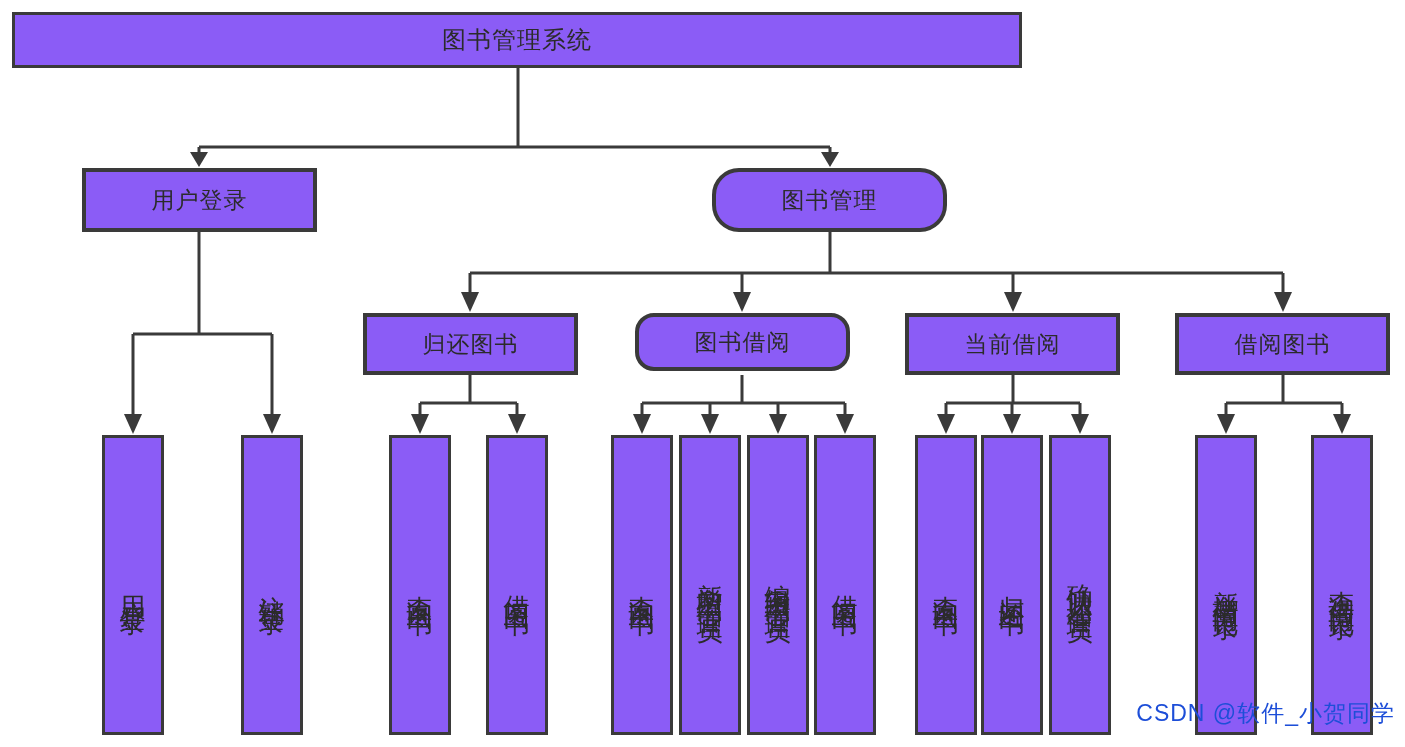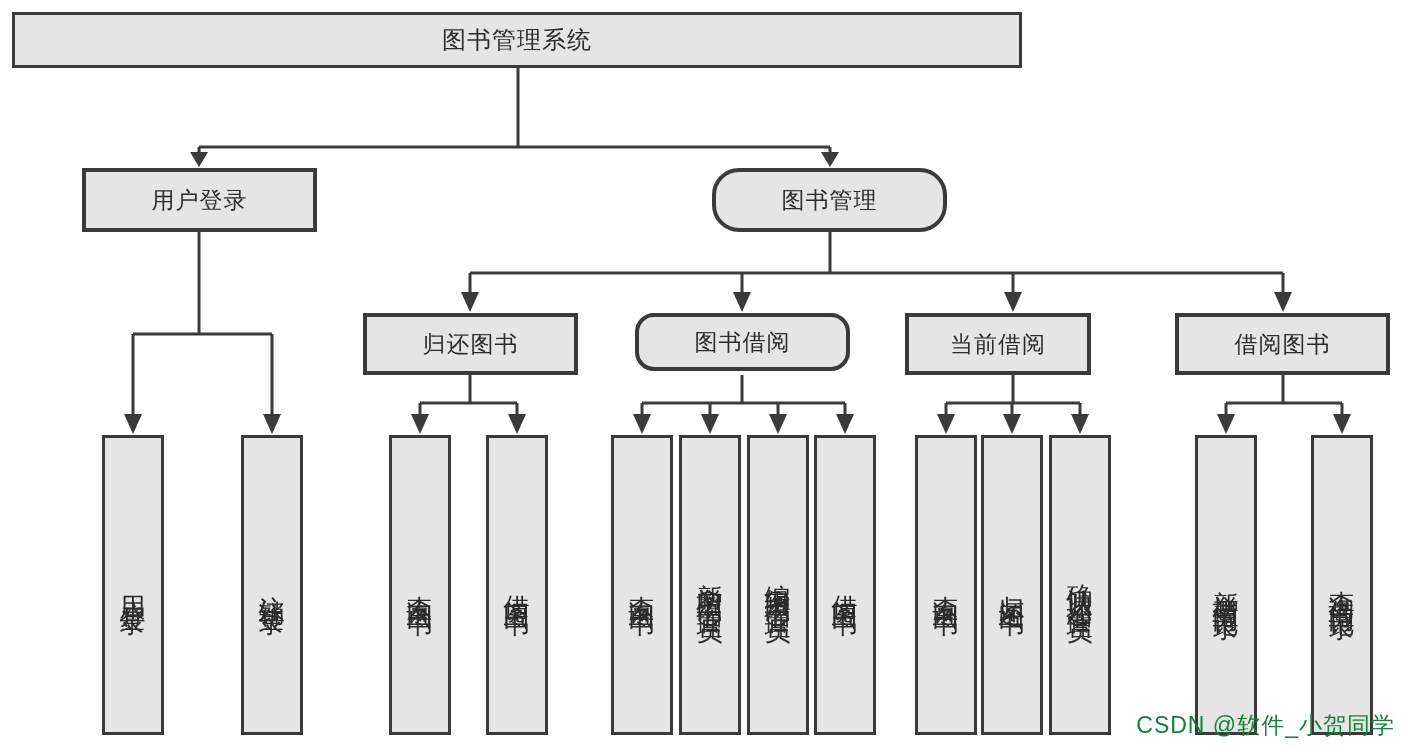--- a/index.html
+++ b/index.html
@@ -12,43 +12,43 @@
     color: #2b2b2b;
   }
   .connectors {
     position: absolute; left: 0; top: 0;
   }
   .connectors path { stroke: #3a3a3a; stroke-width: 3; fill: none; }
   .connectors polygon { fill: #3a3a3a; stroke: none; }
   .node {
     position: absolute;
     box-sizing: border-box;
-    background: #e5e5e5;
+    background: #8b5cf6;
     border: 3px solid #3a3a3a;
     display: flex;
     align-items: center;
     justify-content: center;
     text-align: left;
   }
   .root-box { font-size: 24px; letter-spacing: 1px; }
   .hbox { border-width: 4px; font-size: 23px; letter-spacing: 1px; }
   .vbox { border-width: 3px; font-size: 26px; }
   .vbox .vtext {
     writing-mode: vertical-rl;
     text-orientation: mixed;
     letter-spacing: 5px;
     line-height: 1;
     white-space: nowrap;
   }
   .watermark {
     position: absolute;
     right: 10px;
-    bottom: 6px;
+    bottom: 18px;
     font-size: 23px;
-    color: #15803d;
+    color: #1d4ed8;
     letter-spacing: 1px;
     pointer-events: none;
   }
 </style>
 </head>
 <body>
 
 <svg class="connectors" width="1405" height="747" viewBox="0 0 1405 747">
   <g>
     <path d="M518 68 V147 M199 147 H830 M199 147 V153 M830 147 V153"></path>
@@ -102,21 +102,21 @@
 <div class="node hbox" style="left:712px; top:168px; width:235px; height:64px;border-radius:27px;">
   <span>图书管理</span>
 </div>
 
 <div class="node hbox" style="left:363px; top:313px; width:215px; height:62px;">
   <span>归还图书</span>
 </div>
 <div class="node hbox" style="left:635px; top:313px; width:215px; height:58px;border-radius:19px;">
   <span>图书借阅</span>
 </div>
-<div class="node hbox" style="left:905px; top:313px; width:186px; height:62px;">
+<div class="node hbox" style="left:905px; top:313px; width:215px; height:62px;">
   <span>当前借阅</span>
 </div>
 <div class="node hbox" style="left:1175px; top:313px; width:215px; height:62px;">
   <span>借阅图书</span>
 </div>
 
 <div class="node vbox" style="left:102px; top:435px; width:62px; height:300px;">
   <span class="vtext">用户登录</span>
 </div>
 <div class="node vbox" style="left:241px; top:435px; width:62px; height:300px;">

